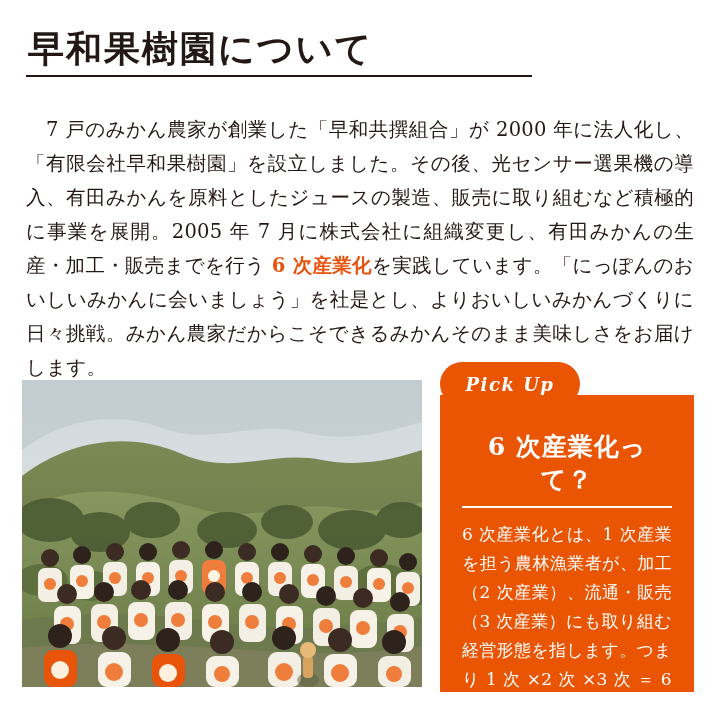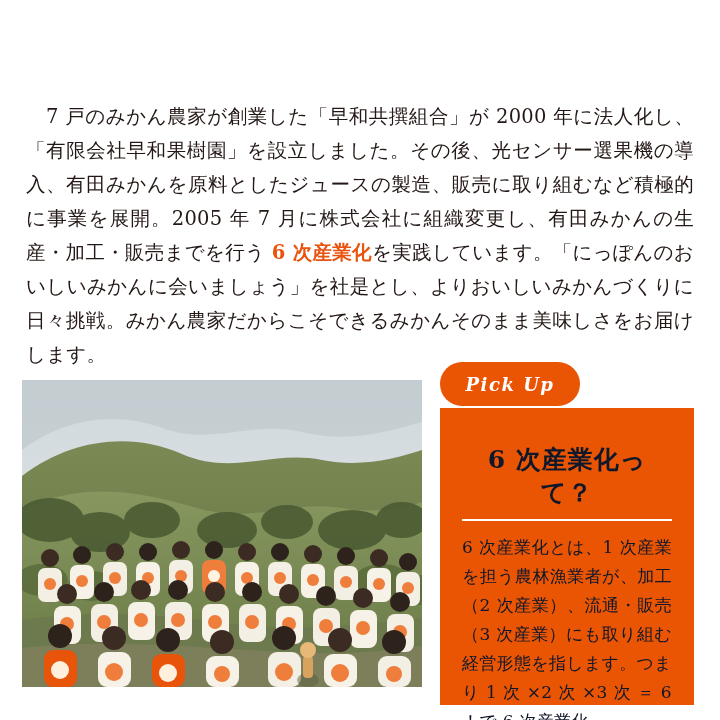--- a/index.html
+++ b/index.html
@@ -42,21 +42,21 @@
     margin-top: 4px;
     width: 506px;
     height: 2px;
     background: #231815;
   }
 
   
   .body-copy {
     position: absolute;
     left: 26px;
-    top: 100px;
+    top: 113px;
     width: 668px;
     font-family: "DejaVu Serif", serif;
     font-size: 19.5px;
     line-height: 34px;
     letter-spacing: 0.2px;
     text-align: justify;
     color: #231815;
   }
   .body-copy .indent {
     display: inline-block;
@@ -99,25 +99,25 @@
     font-weight: 700;
     font-size: 18px;
     letter-spacing: 1.5px;
     z-index: 3;
   }
 
   
   .panel {
     position: absolute;
     left: 440px;
-    top: 408px;
+    top: 395px;
     width: 254px;
     height: 297px;
     background: #ea5504;
-    color: #0f172a;
+    color: #ffffff;
     box-sizing: border-box;
     padding: 36px 22px 18px 22px;
     z-index: 2;
   }
   .panel-heading {
     font-family: "DejaVu Serif", serif;
     font-size: 25px;
     font-weight: 700;
     letter-spacing: 1px;
     text-align: center;
@@ -132,20 +132,24 @@
     line-height: 29px;
     letter-spacing: 0.3px;
     text-align: justify;
   }
 </style>
 </head>
 <body>
 
 <div class="page">
 
+  <div class="title-wrap">
+    <div class="title">早和果樹園について</div>
+    <div class="title-rule"></div>
+  </div>
 
   <div class="body-copy">
     <span class="indent"></span><span>7 戸のみかん農家が創業した「早和共撰組合」が 2000 年に法人化し、「有限会社早和果樹園」を設立しました。その後、光センサー選果機の導入、有田みかんを原料としたジュースの製造、販売に取り組むなど積極的に事業を展開。2005 年 7 月に株式会社に組織変更し、有田みかんの生産・加工・販売までを行う </span><span class="hl">6 次産業化</span><span>を実践しています。「にっぽんのおいしいみかんに会いましょう」を社是とし、よりおいしいみかんづくりに日々挑戦。みかん農家だからこそできるみかんそのまま美味しさをお届けします。</span>
   </div>
 
   <div class="photo">
     <svg width="400" height="307" viewBox="0 0 400 307" xmlns="http://www.w3.org/2000/svg">
       <defs>
         <linearGradient id="sky" x1="0" y1="0" x2="0" y2="1">
           <stop offset="0%" stop-color="#cfd8dc"></stop>

